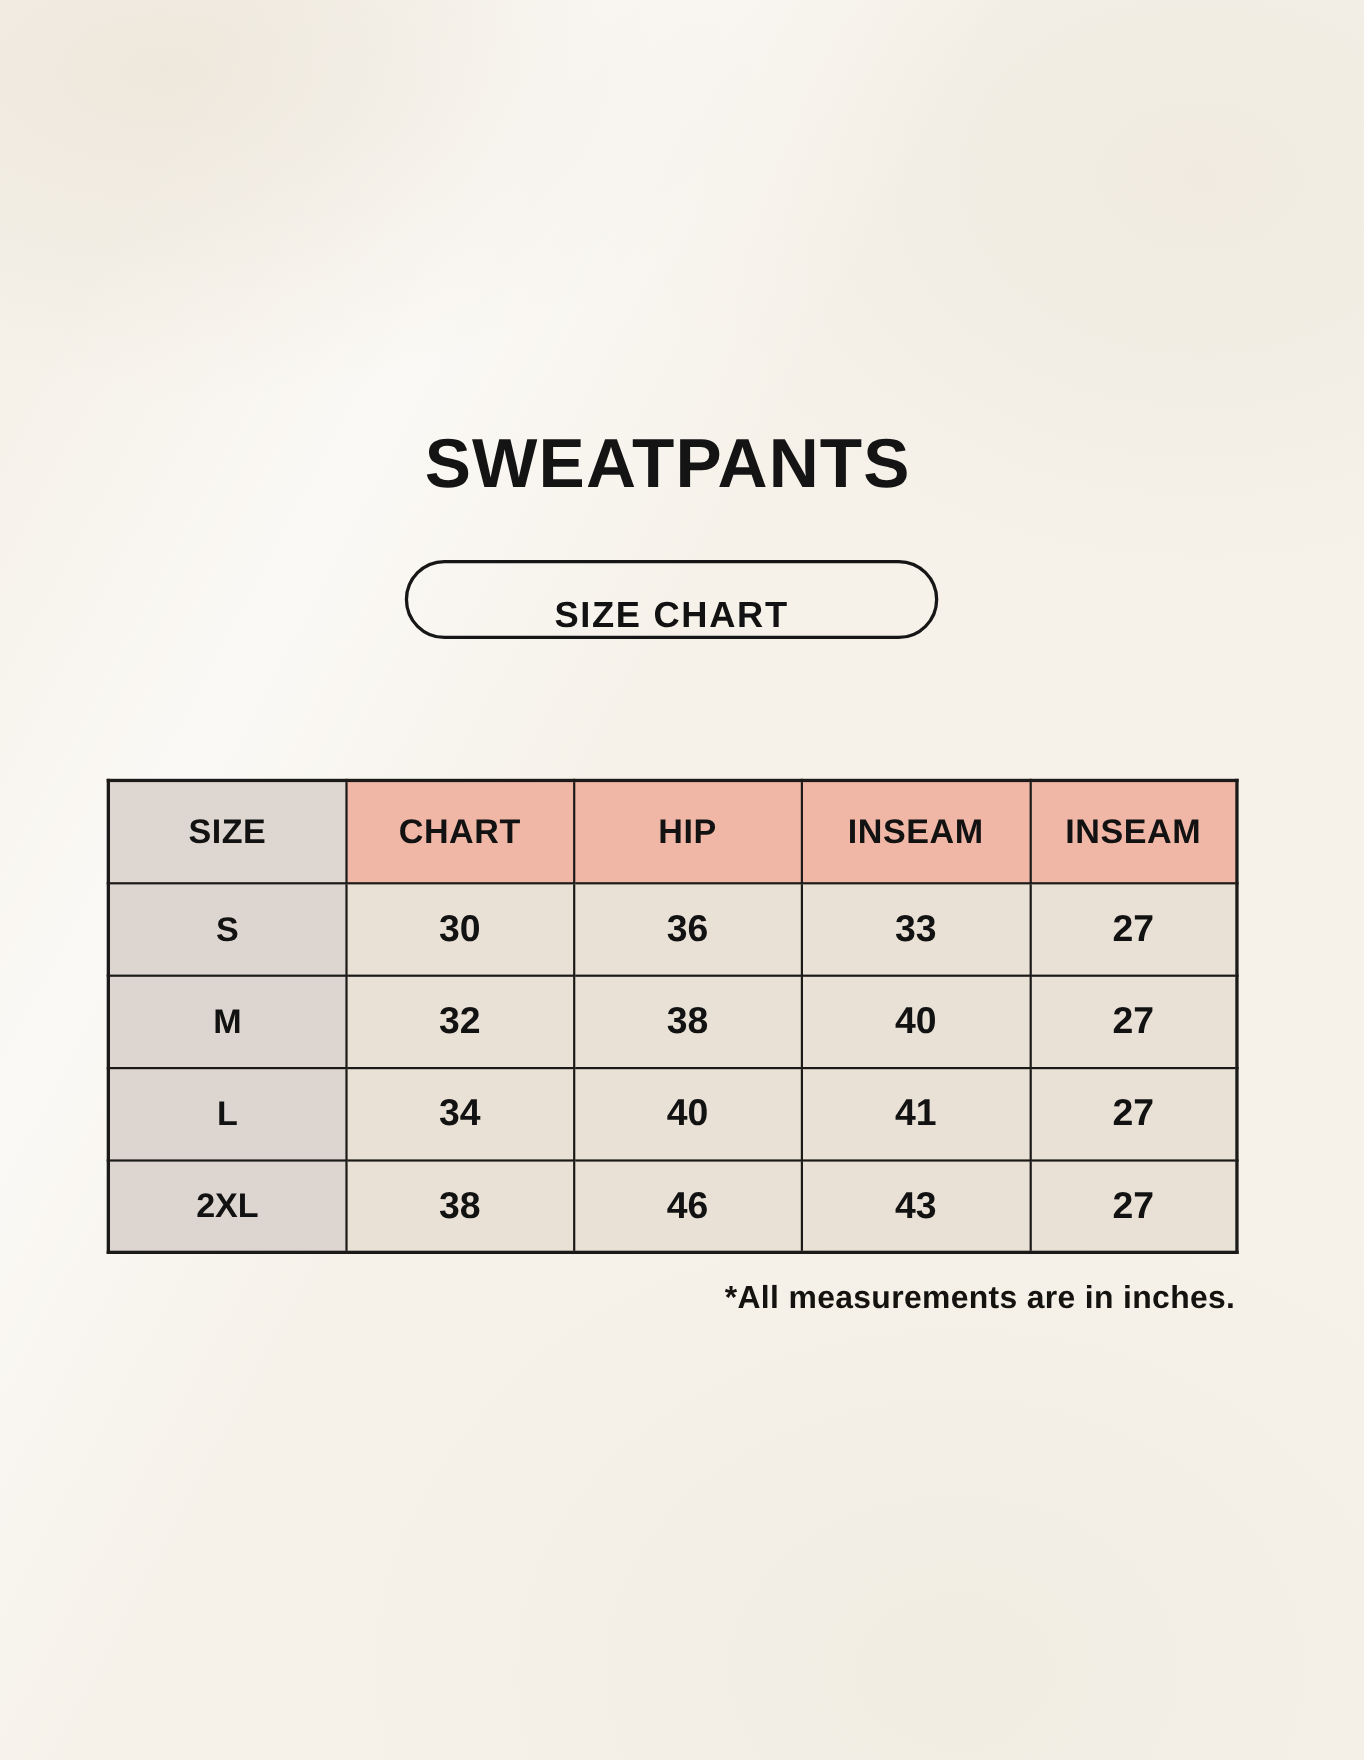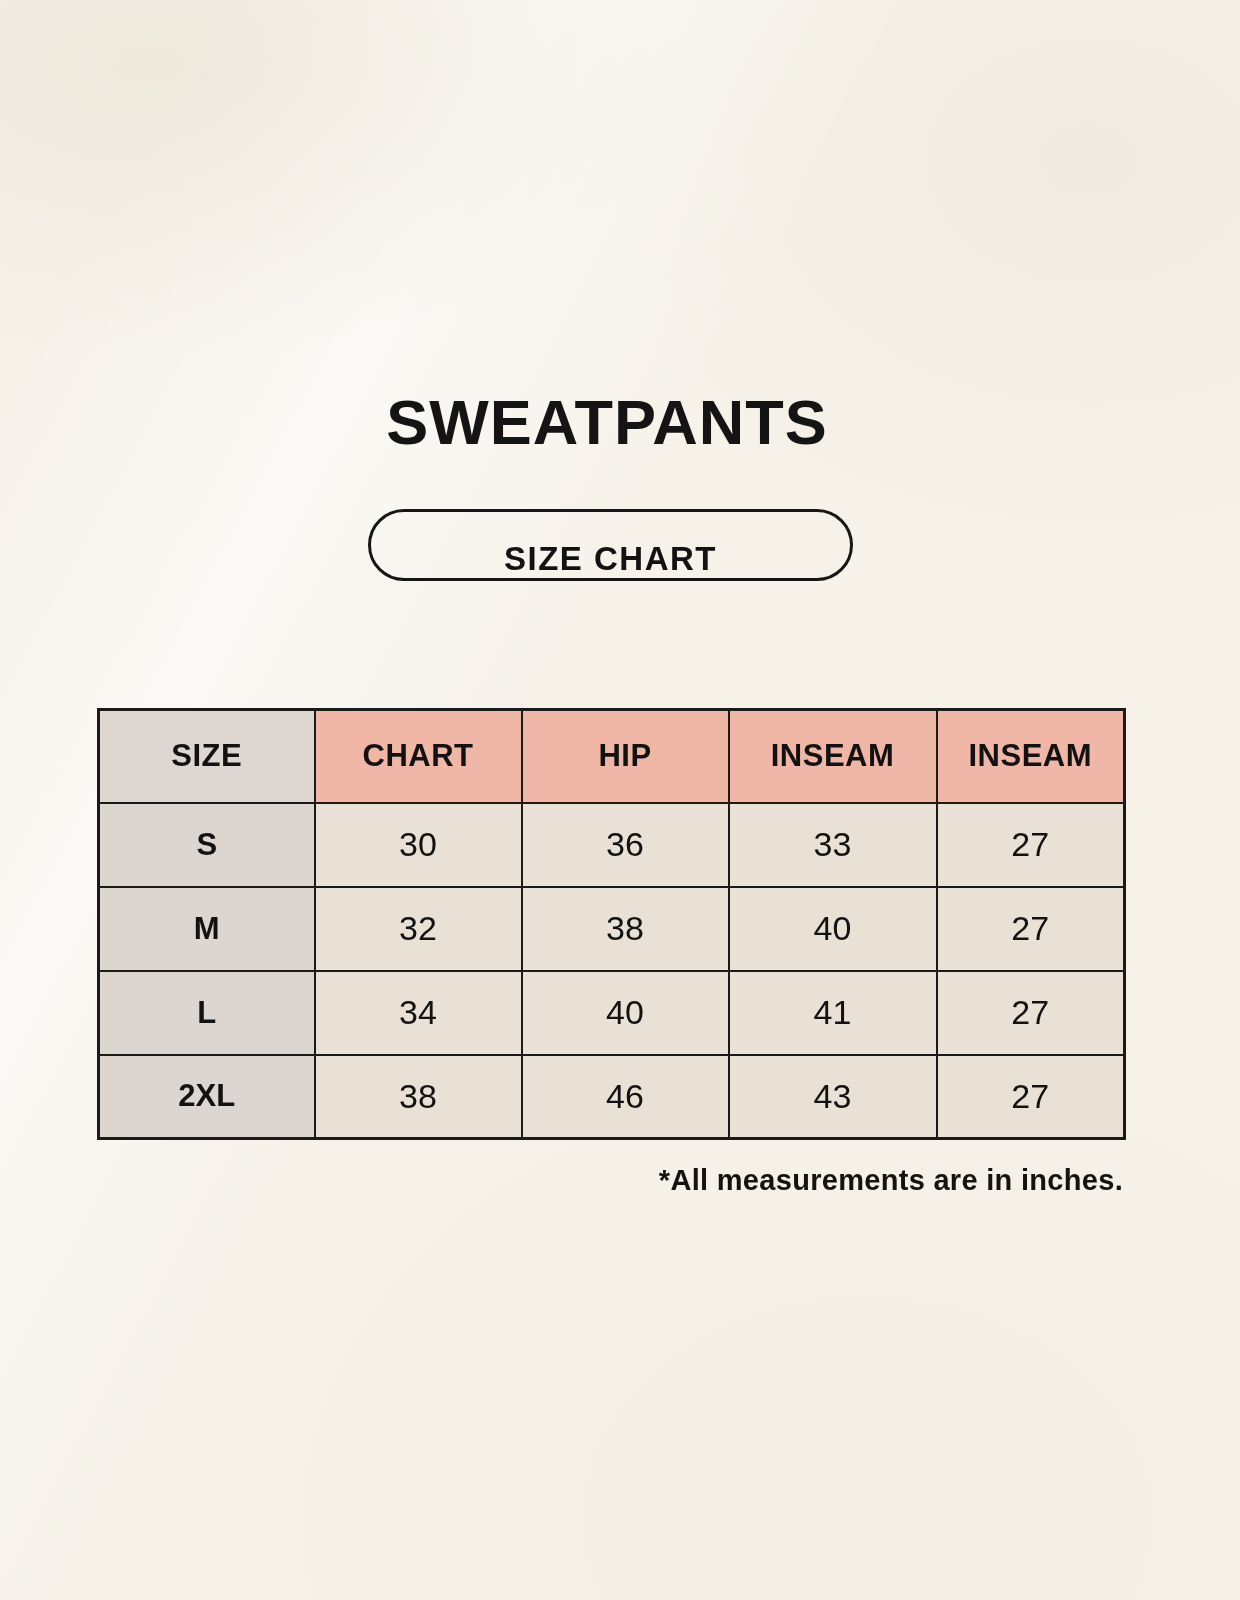--- a/index.html
+++ b/index.html
@@ -64,21 +64,21 @@
     background:#f0b7a6;
     font-size:31px;font-weight:700;letter-spacing:0.5px;
   }
   .size-table thead th.corner{background:#ded7d1;}
   .size-table tbody th{
     background:#ddd6d0;
     font-size:31px;font-weight:700;
   }
   .size-table tbody td{
     background:#e9e1d5;
-    font-size:34px;font-weight:400;
+    font-size:34px;font-weight:700;
   }
   .footnote{
     position:absolute;
     top:1164px;
     right:117px;
     font-size:29px;
     font-weight:700;
     letter-spacing:0.3px;
     color:#15130f;
   }

